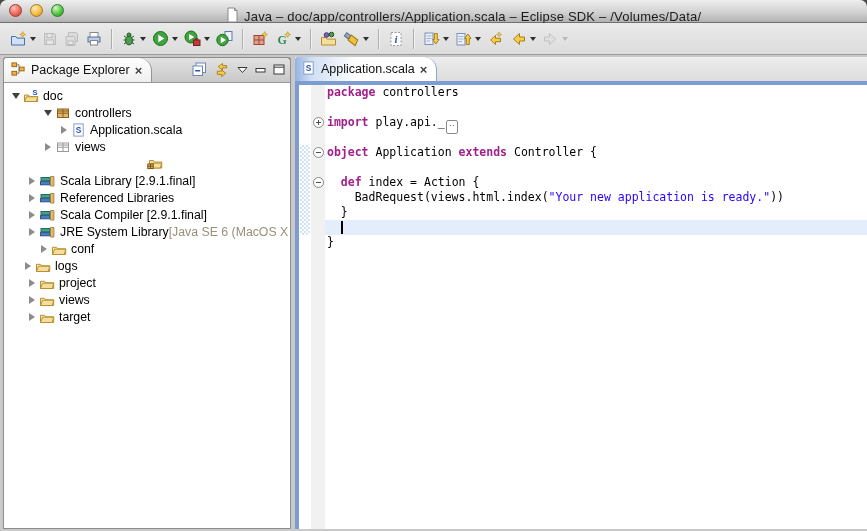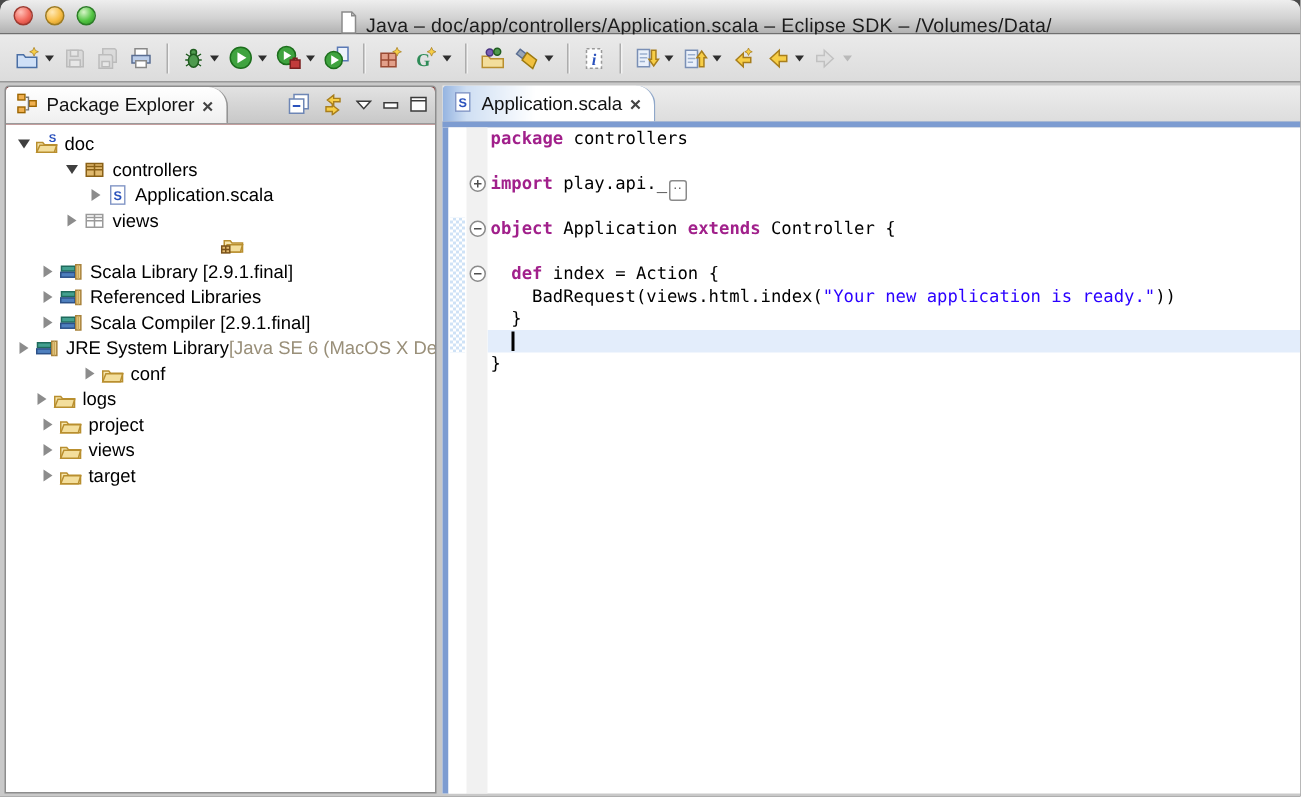--- a/index.html
+++ b/index.html
@@ -414,36 +414,36 @@
           <span class="ticon">
             <svg width="17" height="16" viewBox="0 0 16 16">
               <rect x="1.5" y="4.5" width="9" height="3.2" fill="#43a08f" stroke="#1f6b5c"></rect>
               <rect x="1" y="8.6" width="9.5" height="3.2" fill="#4e7fbe" stroke="#2c5188"></rect>
               <path d="M11 3.5h3.4V13H11z" fill="#edd08a" stroke="#a8823b"></path>
               <path d="M12.7 3.5V13" stroke="#c9a85e"></path>
             </svg>
           </span>
           <span>Scala Compiler [2.9.1.final]</span>
         </div>
-        <div class="trow" style="padding-left: 4px;">
+        <div class="trow" style="padding-left: 20px;">
           <span class="expander">
             <span class="tri-r"></span>
           </span>
           <span class="ticon">
             <svg width="17" height="16" viewBox="0 0 16 16">
               <rect x="1.5" y="4.5" width="9" height="3.2" fill="#43a08f" stroke="#1f6b5c"></rect>
               <rect x="1" y="8.6" width="9.5" height="3.2" fill="#4e7fbe" stroke="#2c5188"></rect>
               <path d="M11 3.5h3.4V13H11z" fill="#edd08a" stroke="#a8823b"></path>
               <path d="M12.7 3.5V13" stroke="#c9a85e"></path>
             </svg>
           </span>
           <span>JRE System Library </span>
           <span class="tsuffix">[Java SE 6 (MacOS X Def</span>
         </div>
-        <div class="trow" style="padding-left: 32px; margin-left: 16px;">
+        <div class="trow" style="padding-left: 32px;">
           <span class="expander">
             <span class="tri-r"></span>
           </span>
           <span class="ticon">
             <svg width="16" height="16" viewBox="0 0 16 16">
               <path d="M1.5 6.3h4l1.2 1.5h8v5.7h-13.2z" fill="#f6e6ae" stroke="#b98f2f"></path>
               <path d="M1.5 13.5L3.6 8.2h11.2l-1.6 5.3z" fill="#f3de9c" stroke="#b98f2f"></path>
             </svg>
           </span>
           <span>conf</span>

